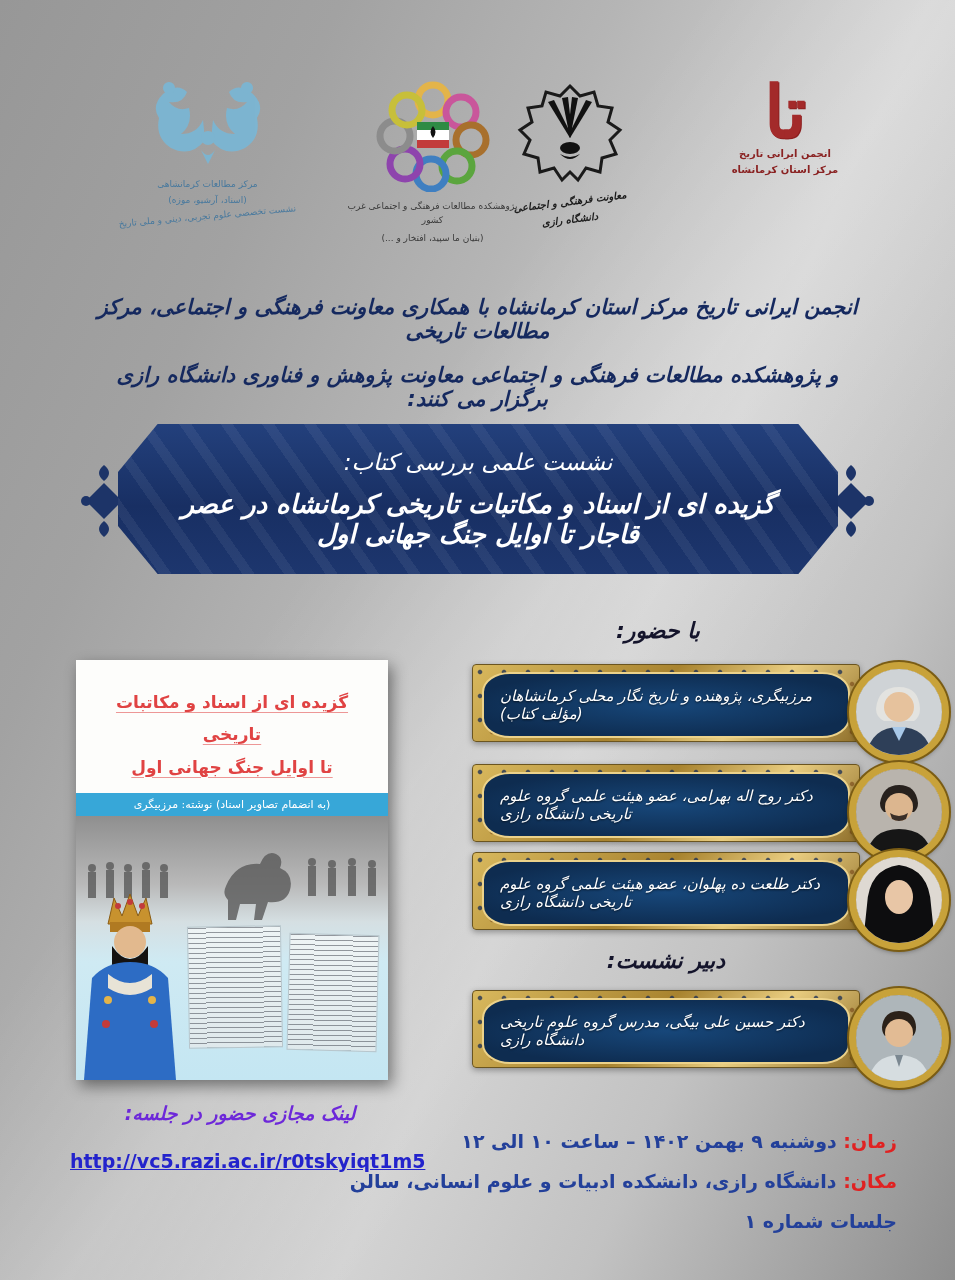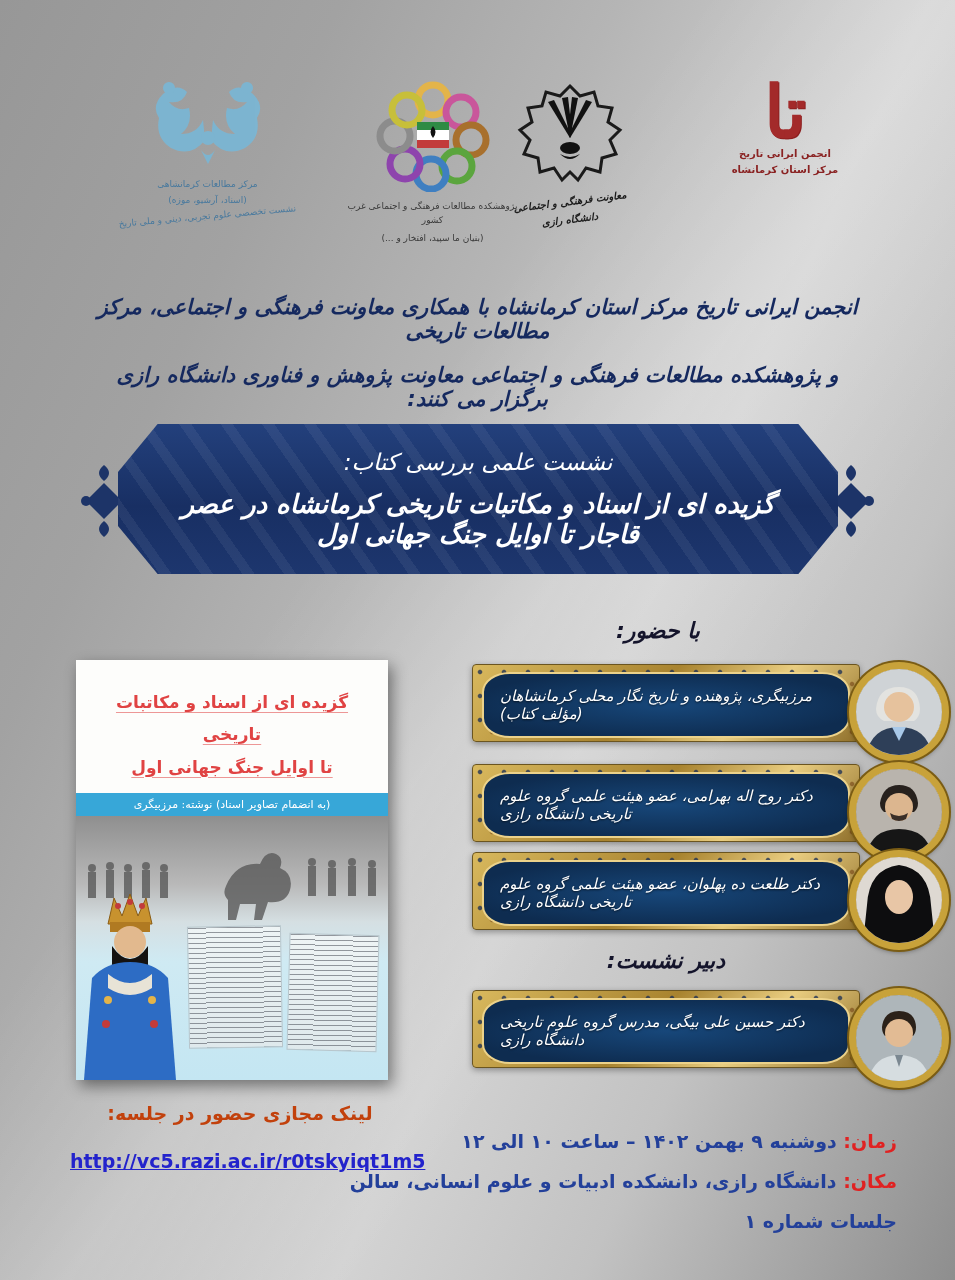--- a/index.html
+++ b/index.html
@@ -79,21 +79,21 @@
   .book .art{position:relative;flex:1;overflow:hidden;
     background:linear-gradient(180deg,#8f8f8f 0%,#b9b9b9 26%,#d5dfe2 40%,#cfeaf3 55%,#c4e6f2 100%);}
   .manuscript{position:absolute;background:
       repeating-linear-gradient(180deg,rgba(70,75,85,.55) 0 1px,transparent 1px 5px),
       linear-gradient(#eef4f5,#dfe9ec);
     border:1px solid #b8c6cc;}
   .ms1{width:92px;height:120px;left:112px;top:110px;transform:rotate(-1deg);}
   .ms2{width:88px;height:115px;left:212px;top:118px;transform:rotate(1.5deg);}
   
   .link-block{position:absolute;top:1102px;left:70px;width:340px;text-align:center;}
-  .link-label{color:#c2410c;font-weight:bold;font-size:19px;direction:rtl;}
+  .link-label{color:#6d28d9;font-weight:bold;font-size:19px;direction:rtl;font-style:italic;}
   .link-url{display:inline-block;margin-top:26px;color:#2323cc;font-weight:bold;font-size:19px;
     text-decoration:underline;direction:ltr;}
   .info-block{position:absolute;top:1122px;right:58px;width:580px;direction:rtl;
     font-weight:bold;font-size:19px;line-height:2.1;text-align:right;}
   .info-block .red{color:#e02222;}
   .info-block .navy{color:#23409a;}
 </style>
 </head>
 <body>
 

